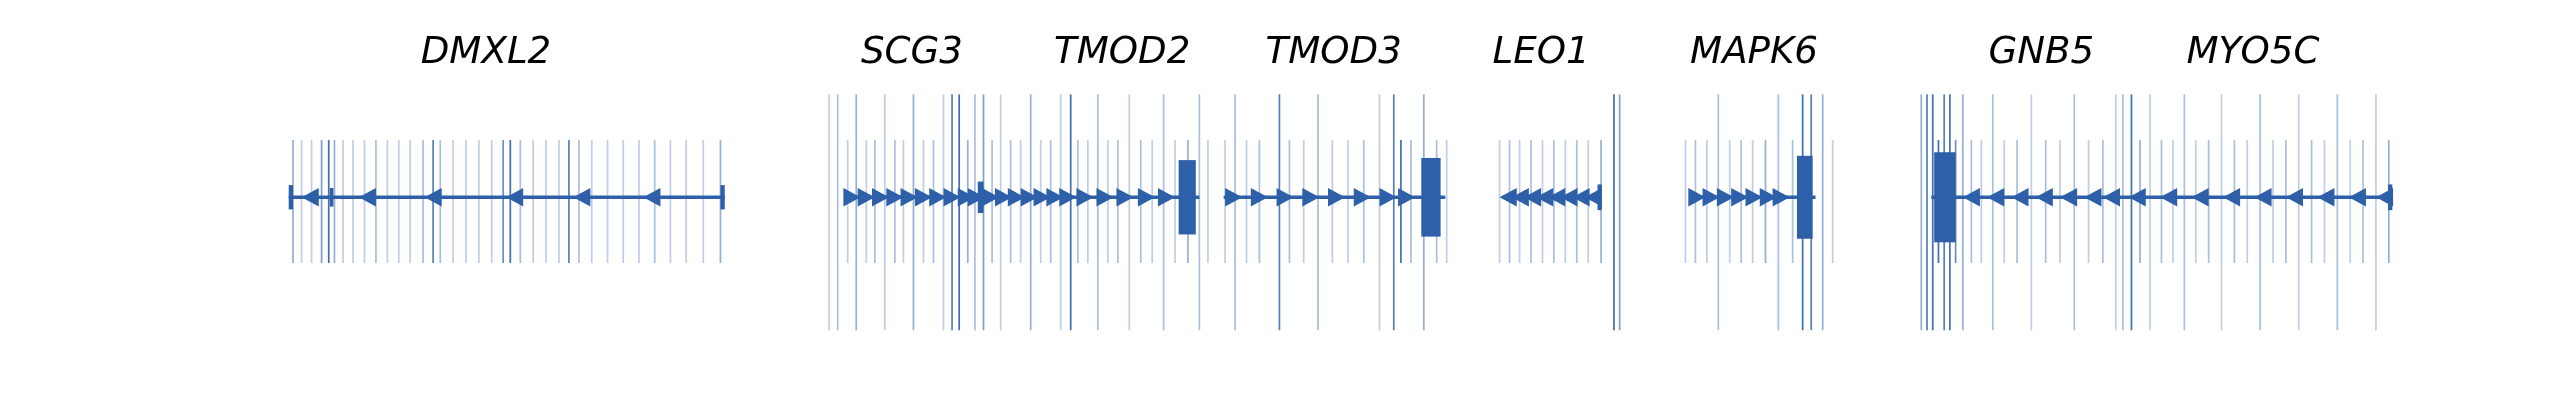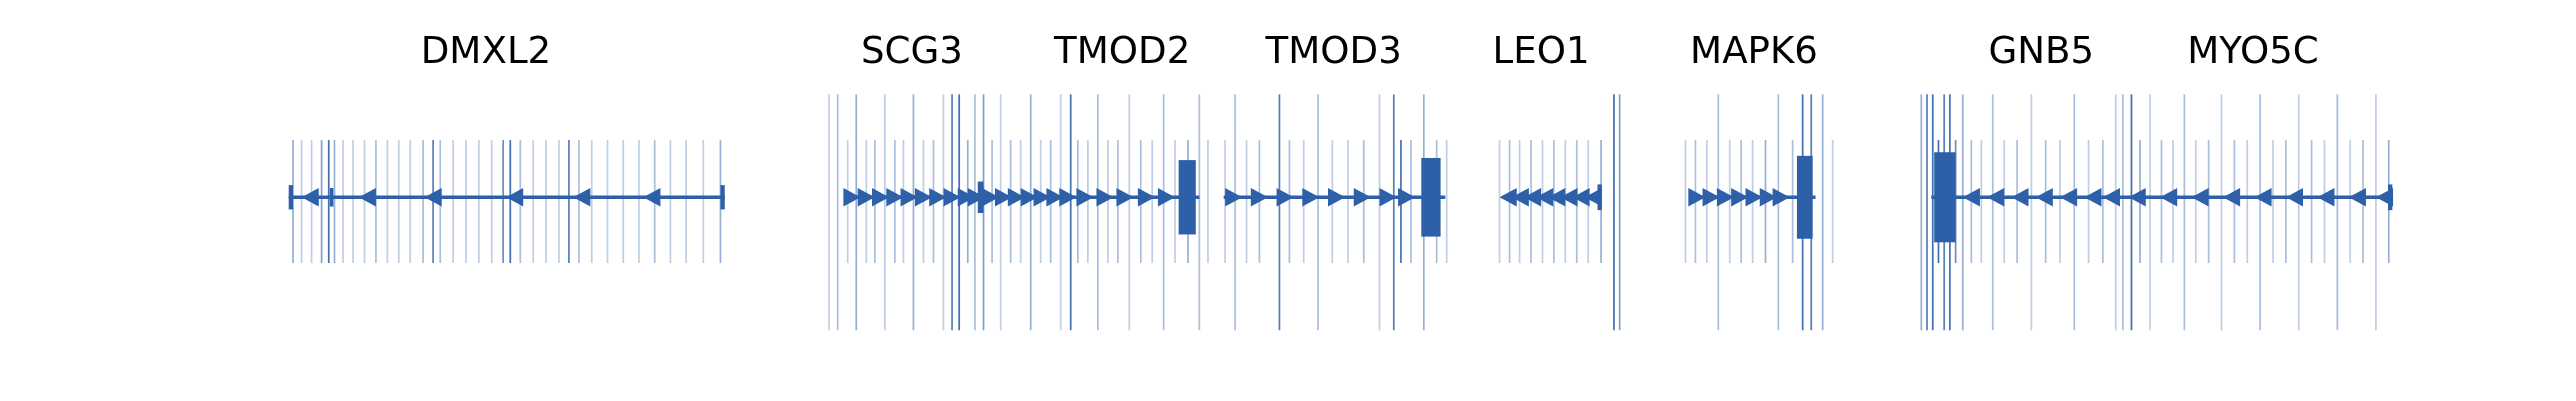--- a/index.html
+++ b/index.html
@@ -9,20 +9,21 @@
     width: 2576px;
     height: 401px;
     overflow: hidden;
     font-family: "DejaVu Sans", "Liberation Sans", sans-serif;
   }
   .figure {
     position: relative;
     width: 2576px;
     height: 401px;
     background: #ffffff;
+    font-style: italic;
   }
   svg text {
     font-family: "DejaVu Sans", "Liberation Sans", sans-serif;
     font-size: 52px;
     fill: #000000;
   }
 </style>
 </head>
 <body>
 

